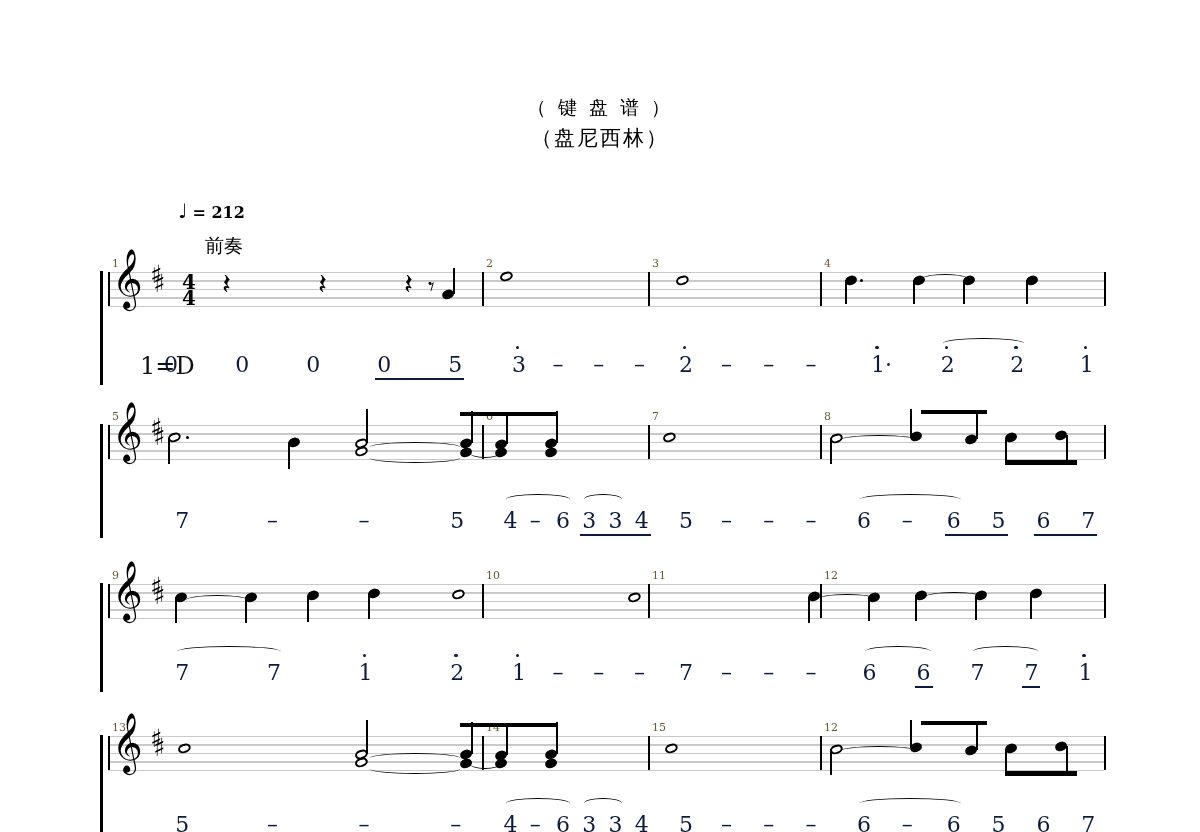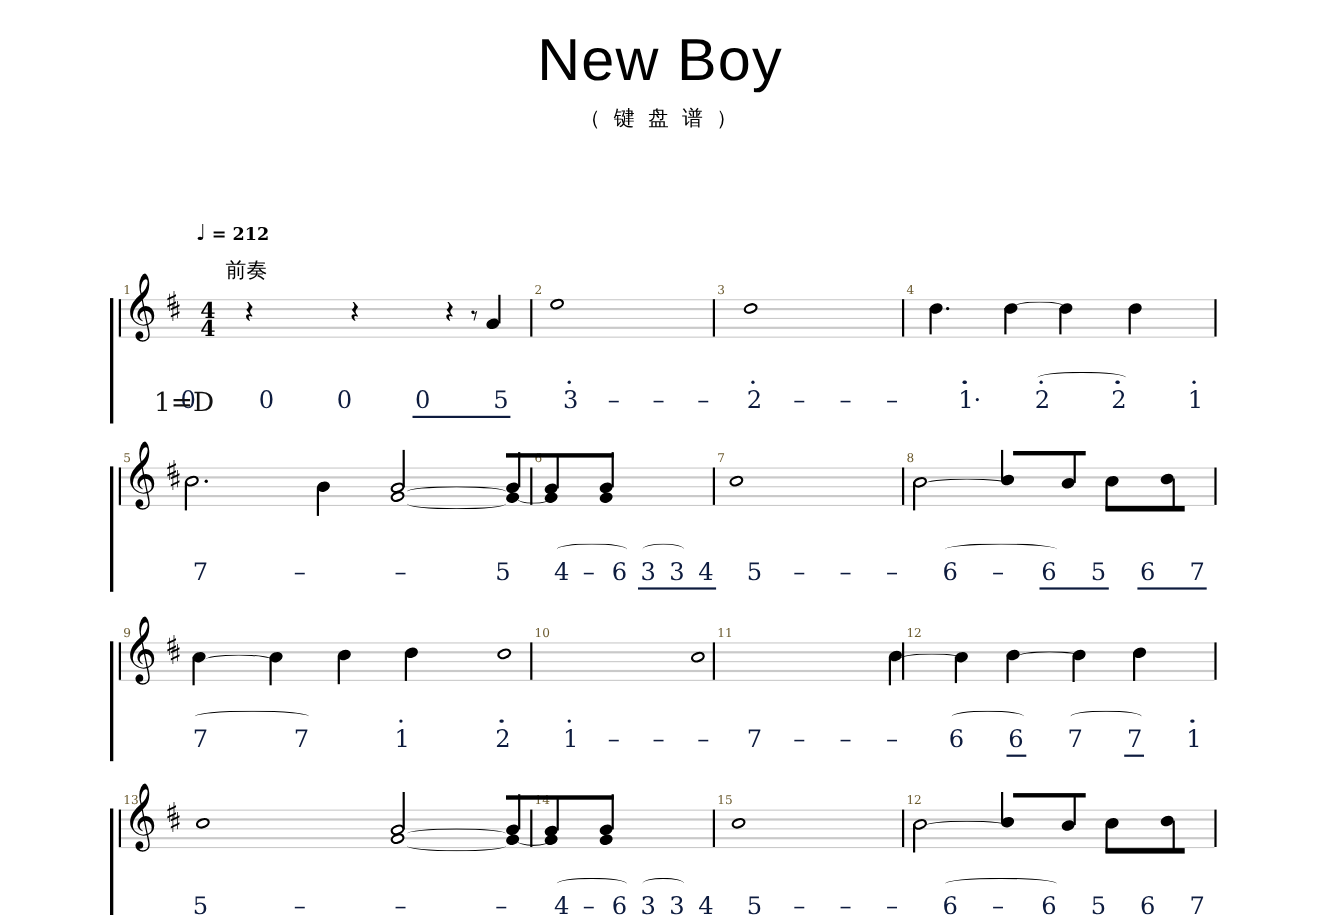--- a/index.html
+++ b/index.html
@@ -83,22 +83,22 @@
   .jp-dot{position:absolute;width:3.4px;height:3.4px;border-radius:50%;background:#0d1b3e;}
   .jp-ul{position:absolute;height:1.7px;background:#0d1b3e;}
   .jp-tie{position:absolute;border-top:1.6px solid #000;border-radius:50%;height:10px;}
   .keyof{position:absolute;font-family:"DejaVu Serif", serif;font-size:24px;color:#111;}
 </style>
 </head>
 <body>
 
 <div class="sheet">
 
-  <div class="title">New Boy</div>
   <div class="subtitle1">（ 键 盘 谱 ）</div>
+  <div class="subtitle2">（盘尼西林）</div>
 
 
   <div class="tempo">
     <span class="qnote">♩</span>
     <span>= 212</span>
   </div>
   <div class="section-label">前奏</div>
 
   <div id="systems-host">
       <div class="system" style="top: 0px; left: 0px; height: 832px; position: absolute; width: 1200px; pointer-events: none;">

